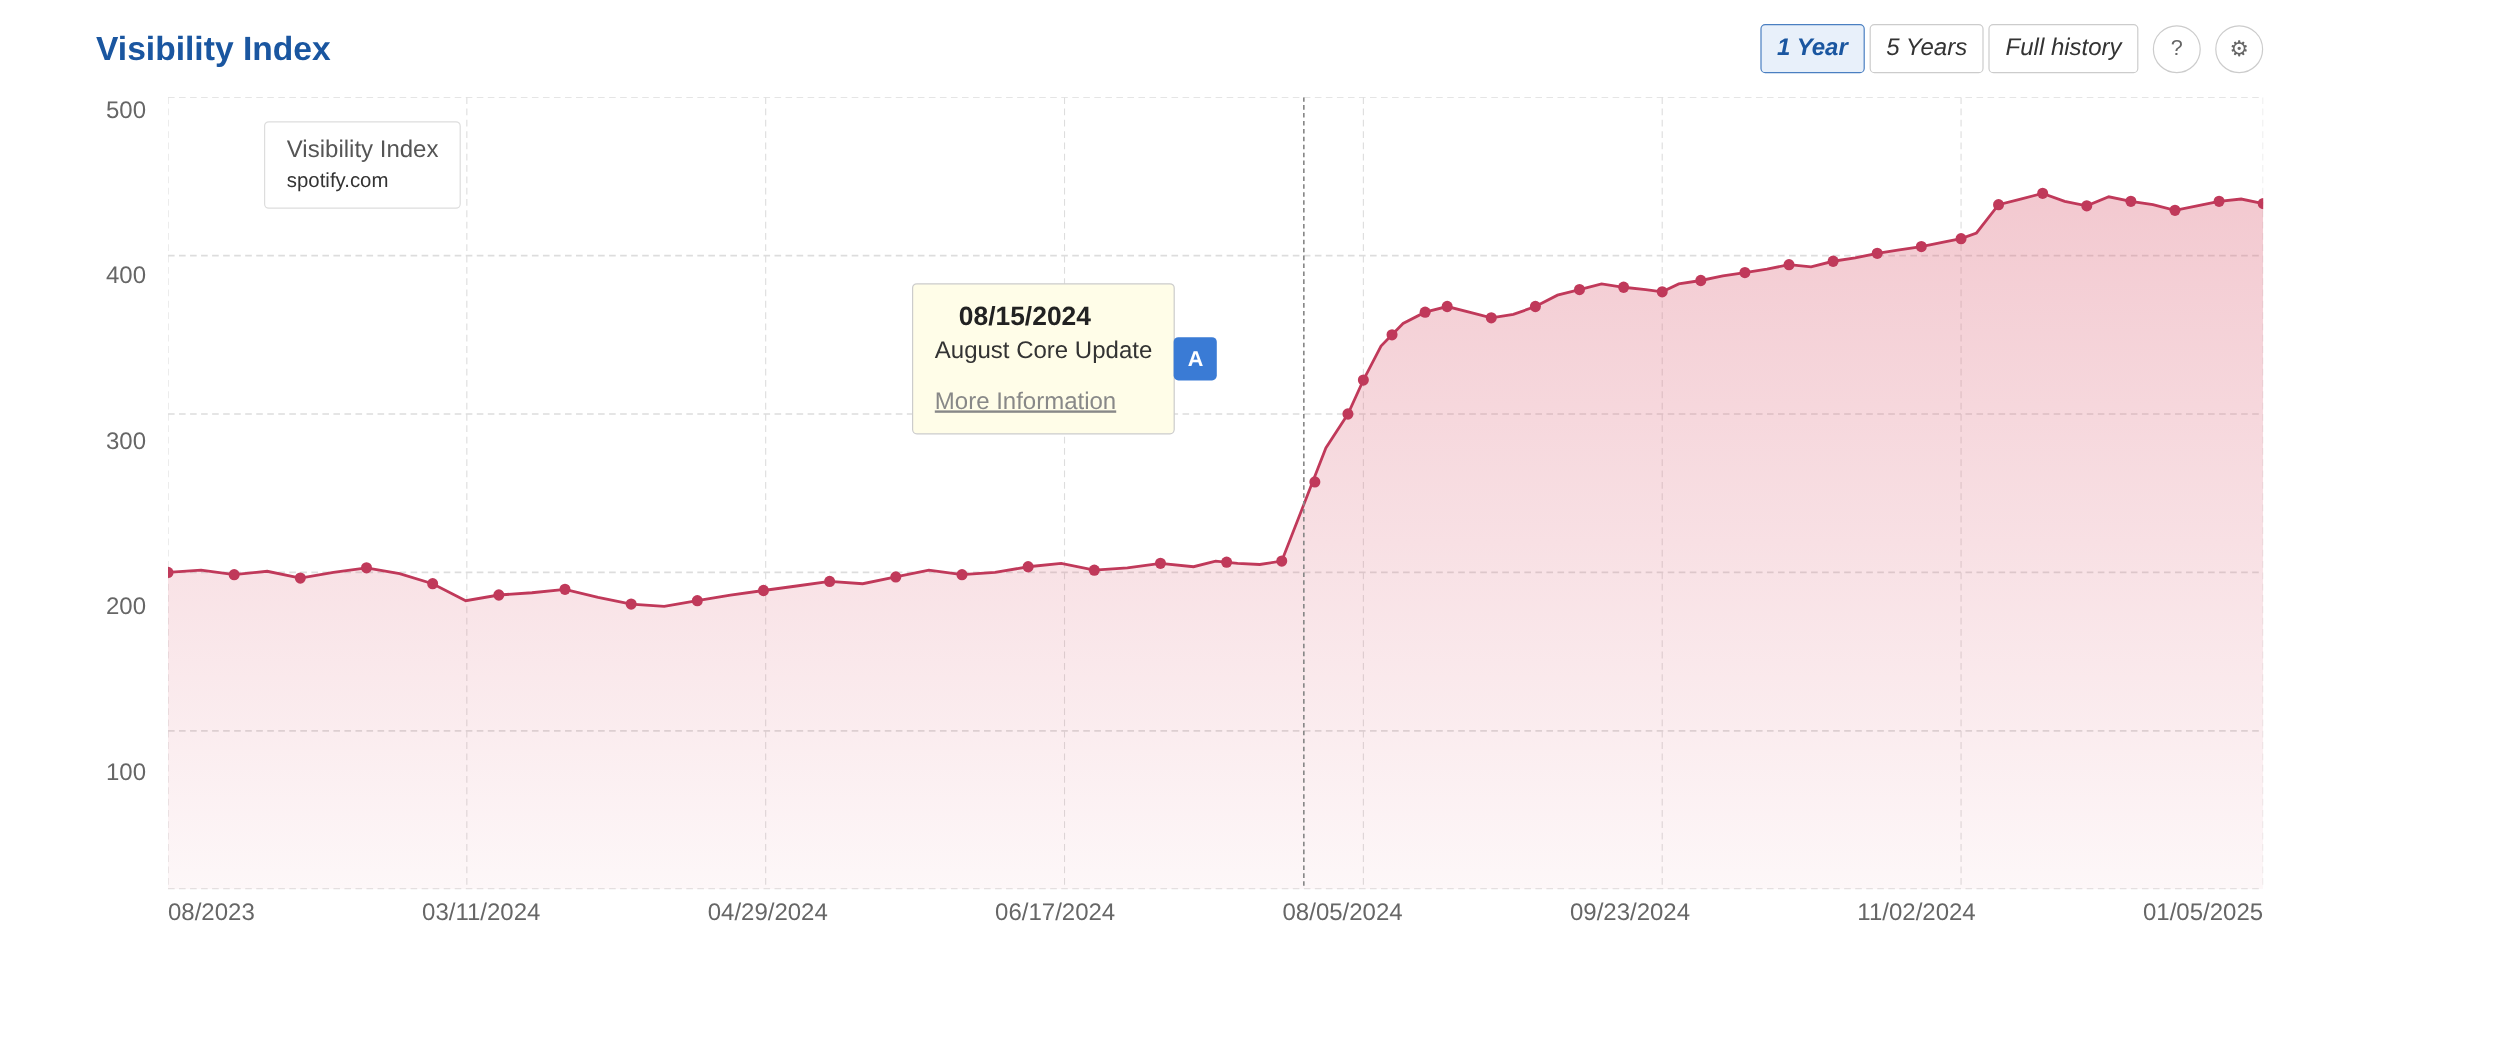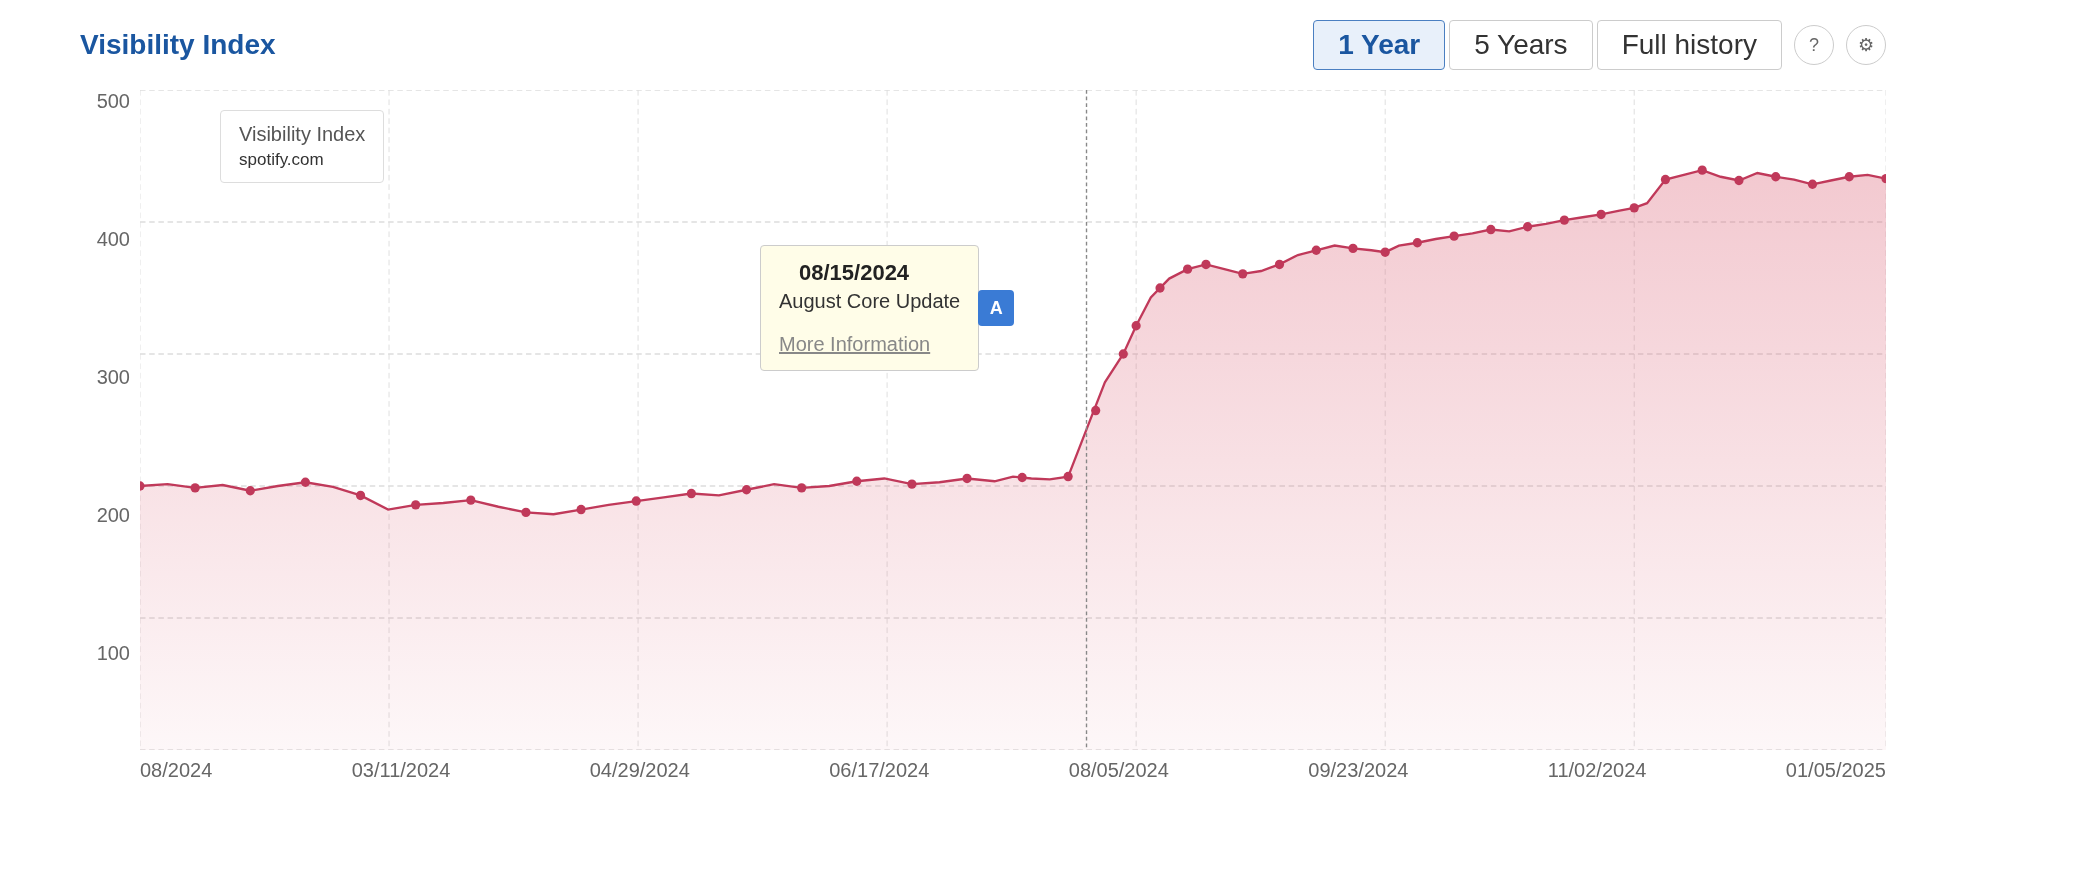--- a/index.html
+++ b/index.html
@@ -26,27 +26,28 @@
       font-size: 28px;
       font-weight: 700;
       color: #1a56a0;
     }
     .controls {
       display: flex;
       align-items: center;
       gap: 4px;
     }
     .time-btn {
-      padding: 8px 24px;
-      font-size: 28px;
+      padding: 8px 13px;
+      font-size: 20px;
       border: 1px solid #ccc;
       background: #fff;
       cursor: pointer;
       color: #333;
       border-radius: 4px;
+      font-style: italic;
     }
     .time-btn.active {
       background: #e8f0fa;
       border-color: #4a7fc1;
       color: #1a56a0;
       font-weight: 600;
     }
     .icon-btn {
       width: 40px;
       height: 40px;
@@ -69,20 +70,21 @@
     .y-axis {
       position: absolute;
       left: 0;
       top: 0;
       bottom: 0;
       width: 60px;
       display: flex;
       flex-direction: column;
       justify-content: space-between;
       padding-bottom: 10px;
+      align-items: center;
     }
     .y-label {
       font-size: 20px;
       color: #666;
       text-align: right;
       padding-right: 10px;
     }
     .chart-inner {
       position: absolute;
       left: 60px;
@@ -317,21 +319,21 @@
       
       <div class="tooltip" style="position:absolute; left:620px; top:155px;">
         <div class="tooltip-date">08/15/2024</div>
         <div class="tooltip-event">August Core Update</div>
         <a class="tooltip-link">More Information</a>
         <div class="tooltip-badge">A</div>
       </div>
     </div>
 
     <div class="x-axis">
-      <span class="x-label">08/2024</span>
+      <span class="x-label">08/2023</span>
       <span class="x-label">03/11/2024</span>
       <span class="x-label">04/29/2024</span>
       <span class="x-label">06/17/2024</span>
       <span class="x-label">08/05/2024</span>
       <span class="x-label">09/23/2024</span>
       <span class="x-label">11/02/2024</span>
       <span class="x-label">01/05/2025</span>
     </div>
   </div>
 </div>

